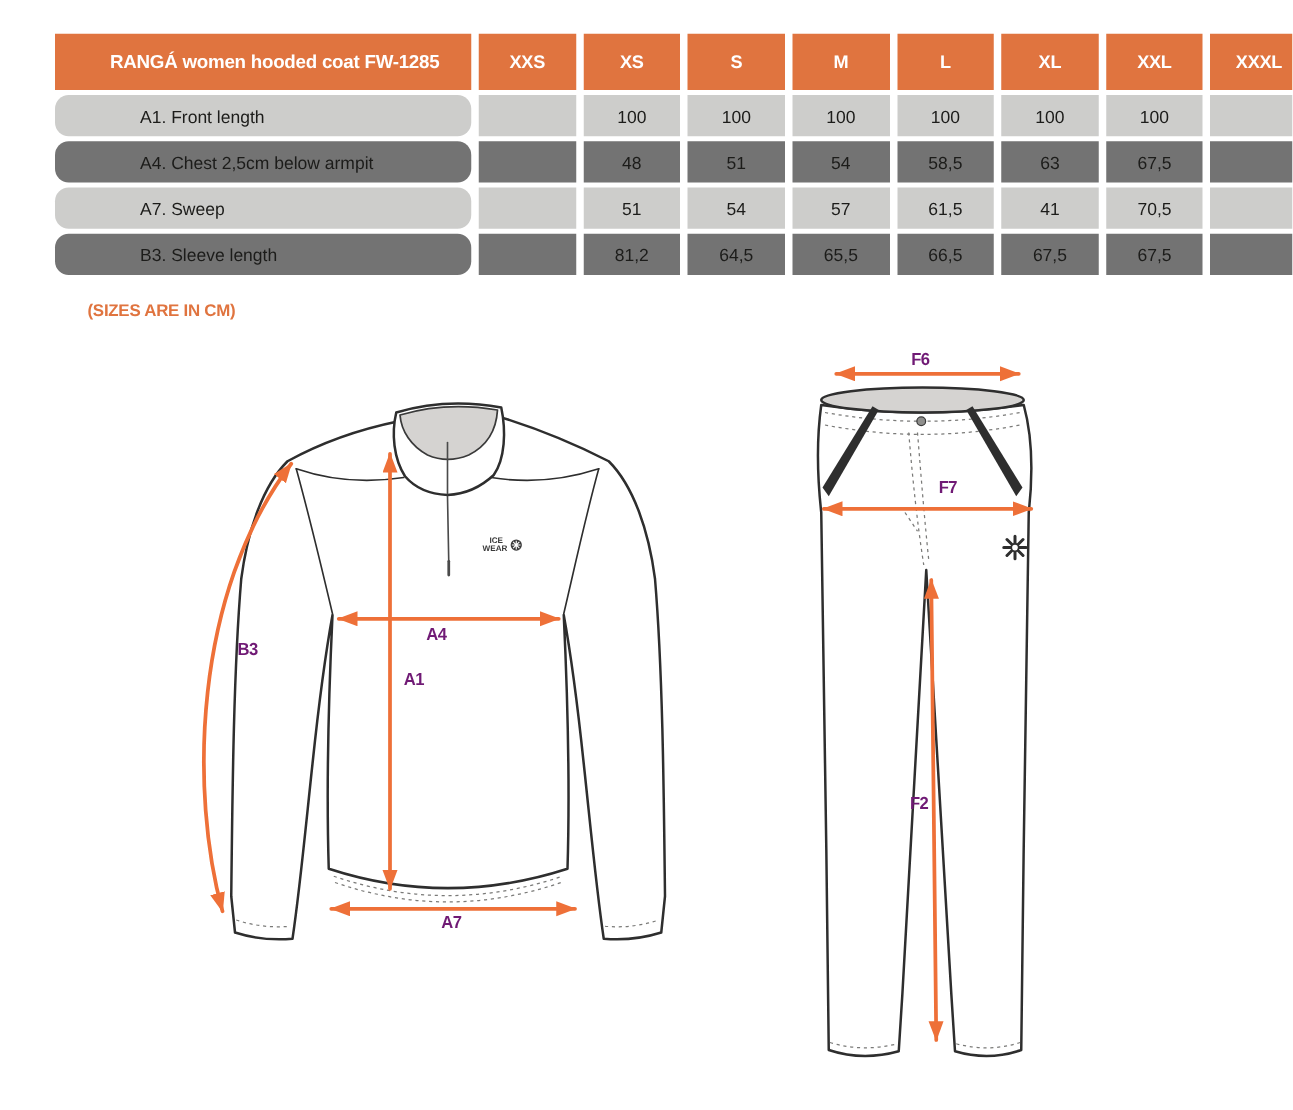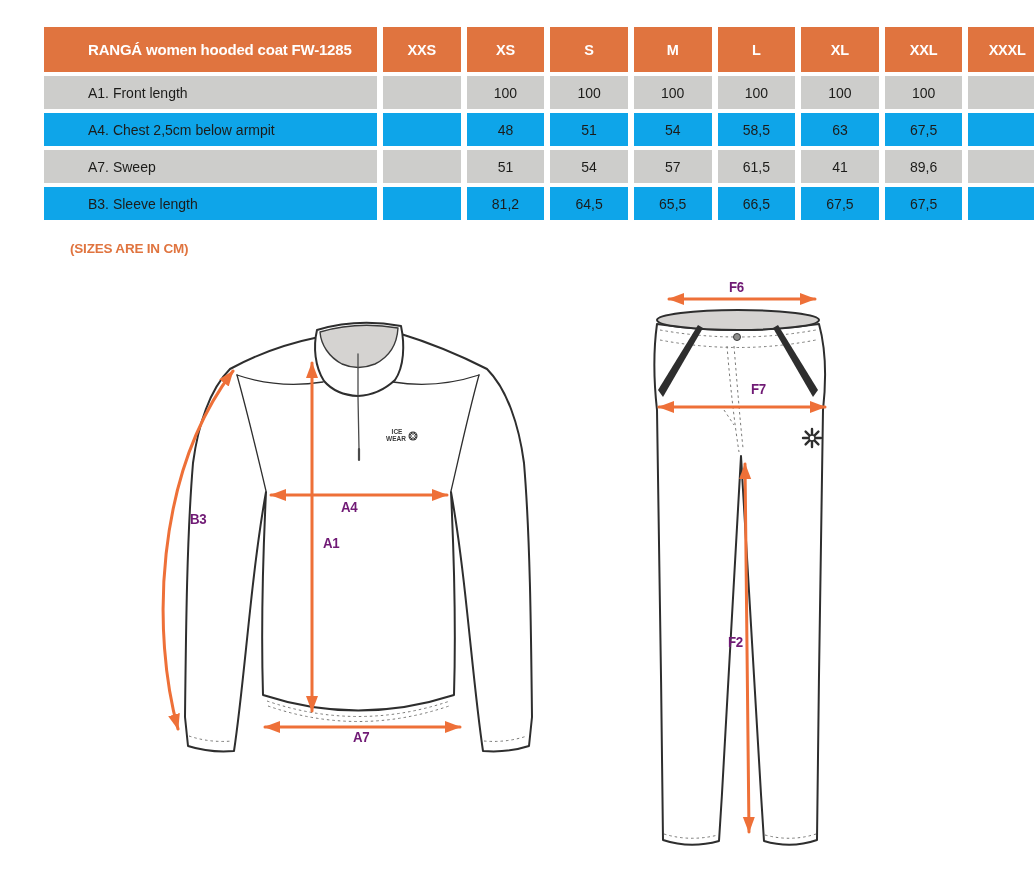--- a/index.html
+++ b/index.html
@@ -14,23 +14,23 @@
     grid-template-columns:333px repeat(8, 1fr);
     grid-auto-rows:33px;
     grid-template-rows:45px 33px 33px 33px 33px;
     gap:4px 6px;
   }
   .cell { display:flex; align-items:center; justify-content:center;
           font-size:14px; color:#1c1c1a; }
   .hcell { background:#E0743F; color:#ffffff; font-weight:700; font-size:14.5px;
            letter-spacing:-0.2px; }
   .title-cell { justify-content:flex-start; padding-left:44px; font-size:15px; }
-  .lcell { justify-content:flex-start; padding-left:44px; }
+  .lcell { justify-content:flex-start; padding-left:68px;border-radius:11px; }
   .row-dark  { background:#CDCDCB; }
-  .row-light { background:#0ea5e9; }
+  .row-light { background:#737373; }
 
   .cm-note { position:absolute; left:70px; top:241px; color:#E0743F;
              font-size:13.5px; font-weight:700; letter-spacing:-0.2px; }
 
   
   .jacket-wrap { position:absolute; left:130px; top:285px; width:420px; height:485px; }
   .pants-wrap  { position:absolute; left:630px; top:278px; width:220px; height:590px; }
   .jacket-wrap svg, .pants-wrap svg { display:block; width:100%; height:100%; }
 
   .measure-label { position:absolute; color:#701a75; font-weight:700; font-size:14px;
@@ -79,21 +79,21 @@
     <div class="cell row-light">67,5</div>
     <div class="cell row-light"></div>
 
     <div class="cell lcell row-dark">A7. Sweep</div>
     <div class="cell row-dark"></div>
     <div class="cell row-dark">51</div>
     <div class="cell row-dark">54</div>
     <div class="cell row-dark">57</div>
     <div class="cell row-dark">61,5</div>
     <div class="cell row-dark">41</div>
-    <div class="cell row-dark">89,6</div>
+    <div class="cell row-dark">70,5</div>
     <div class="cell row-dark"></div>
 
     <div class="cell lcell row-light">B3. Sleeve length</div>
     <div class="cell row-light"></div>
     <div class="cell row-light">81,2</div>
     <div class="cell row-light">64,5</div>
     <div class="cell row-light">65,5</div>
     <div class="cell row-light">66,5</div>
     <div class="cell row-light">67,5</div>
     <div class="cell row-light">67,5</div>

